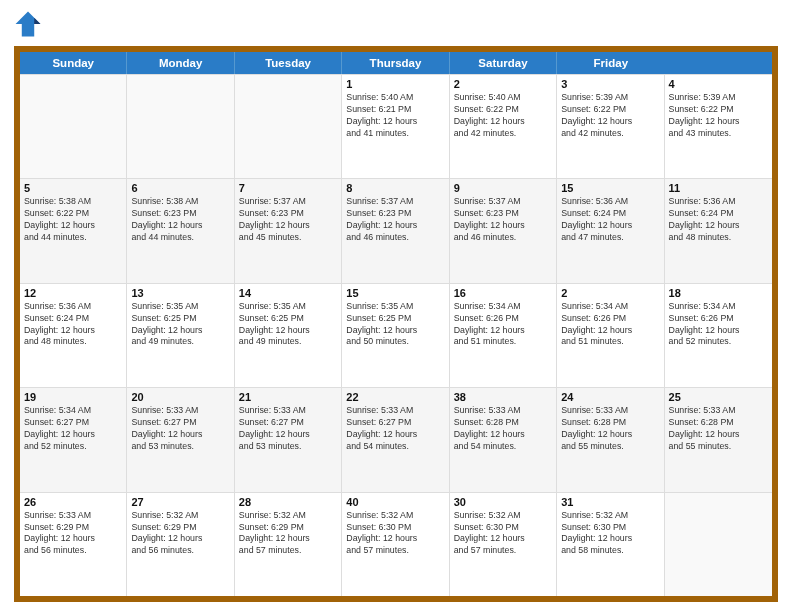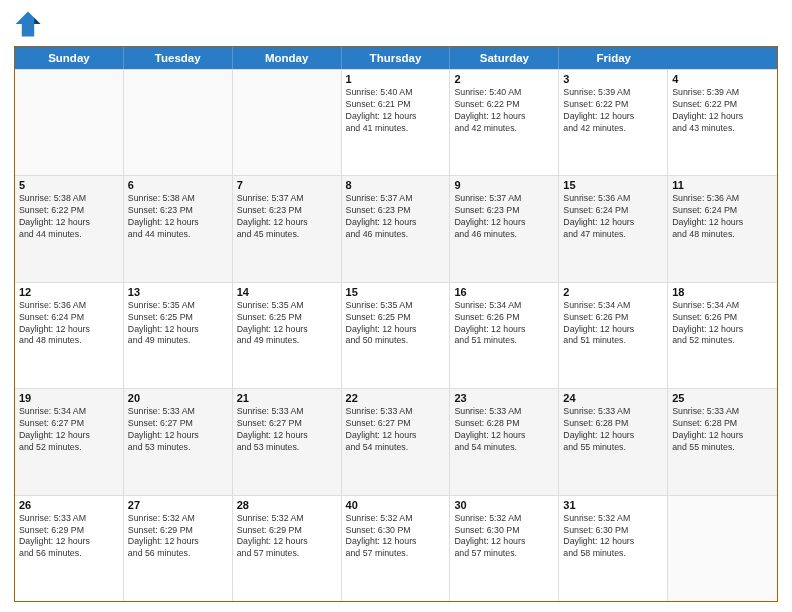--- a/index.html
+++ b/index.html
@@ -48,21 +48,21 @@
       font-size: 32px;
       font-weight: bold;
       color: #1a3a6b;
       line-height: 1.1;
     }
     .sub-title {
       font-size: 15px;
       color: #333;
     }
     .calendar {
-      border: 1px solid #a16207;
+      border: 6px solid #a16207;
       flex: 1;
       display: flex;
       flex-direction: column;
     }
     .cal-header-row {
       display: grid;
       grid-template-columns: repeat(7, 1fr);
       background: #2a7cc7;
     }
     .cal-header-cell {
@@ -125,22 +125,22 @@
     </div>
     <div class="title-block">
       <div class="main-title"></div>
       <div class="sub-title"></div>
     </div>
   </div>
 
   <div class="calendar">
     <div class="cal-header-row">
     <div class="cal-header-cell">Sunday</div>
+        <div class="cal-header-cell">Monday</div>
         <div class="cal-header-cell">Tuesday</div>
-        <div class="cal-header-cell">Monday</div>
         <div class="cal-header-cell">Thursday</div>
         <div class="cal-header-cell">Saturday</div>
         <div class="cal-header-cell">Friday</div>
       </div>
     <div class="cal-body">
     <div class="cal-week">
           <div class="cal-cell empty"></div>
           <div class="cal-cell empty"></div>
           <div class="cal-cell empty"></div>
           <div class="cal-cell">
@@ -231,21 +231,21 @@
           </div>
           <div class="cal-cell alt-bg">
             <div class="day-num">21</div>
             <div class="cell-info">Sunrise: 5:33 AM<br>Sunset: 6:27 PM<br>Daylight: 12 hours<br>and 53 minutes.</div>
           </div>
           <div class="cal-cell alt-bg">
             <div class="day-num">22</div>
             <div class="cell-info">Sunrise: 5:33 AM<br>Sunset: 6:27 PM<br>Daylight: 12 hours<br>and 54 minutes.</div>
           </div>
           <div class="cal-cell alt-bg">
-            <div class="day-num">23</div>
+            <div class="day-num">38</div>
             <div class="cell-info">Sunrise: 5:33 AM<br>Sunset: 6:28 PM<br>Daylight: 12 hours<br>and 54 minutes.</div>
           </div>
           <div class="cal-cell alt-bg">
             <div class="day-num">24</div>
             <div class="cell-info">Sunrise: 5:33 AM<br>Sunset: 6:28 PM<br>Daylight: 12 hours<br>and 55 minutes.</div>
           </div>
           <div class="cal-cell alt-bg">
             <div class="day-num">25</div>
             <div class="cell-info">Sunrise: 5:33 AM<br>Sunset: 6:28 PM<br>Daylight: 12 hours<br>and 55 minutes.</div>
           </div>

